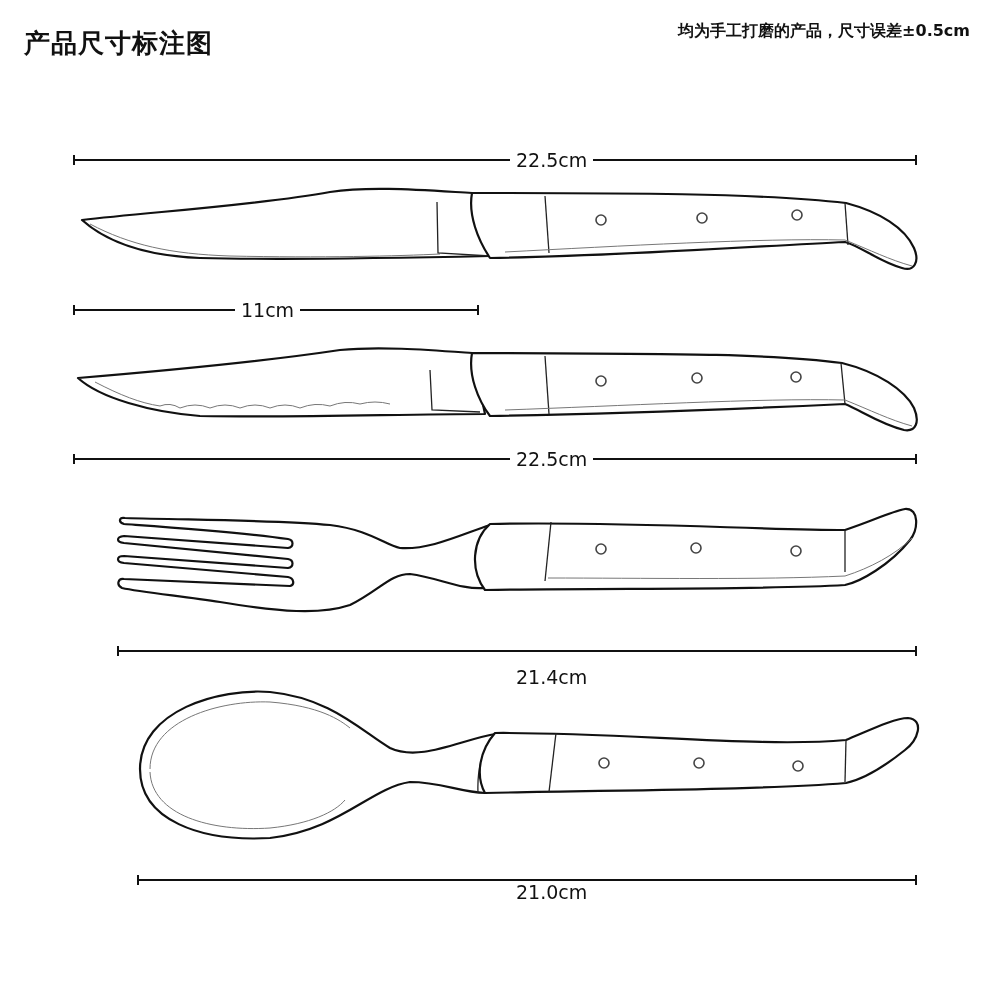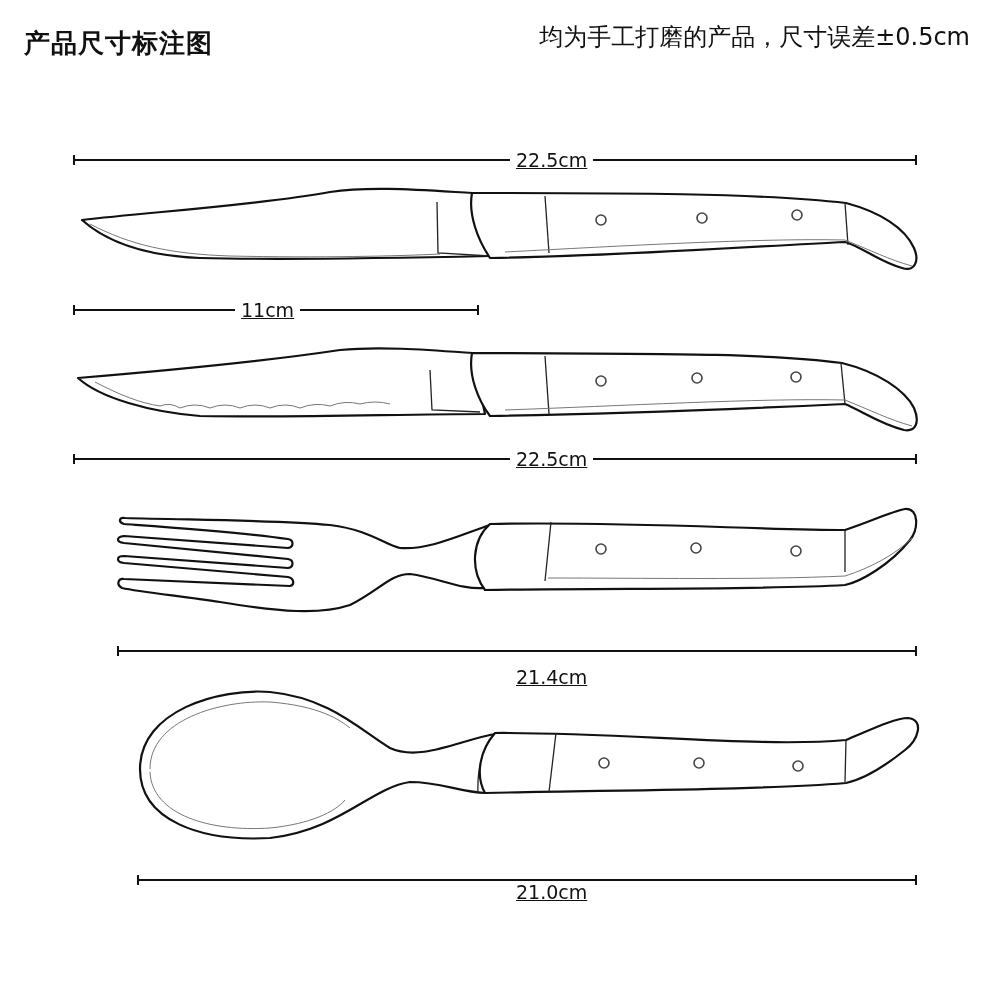--- a/index.html
+++ b/index.html
@@ -1,20 +1,20 @@
 <!DOCTYPE html>
 <html><head>
 <meta charset="utf-8">
 <style>
   html, body { margin: 0; padding: 0; background: #ffffff; }
   body { width: 1000px; height: 1000px; position: relative; overflow: hidden; font-family: "DejaVu Sans", sans-serif; color: #111; }
   .title { position: absolute; left: 24px; top: 26px; font-size: 26px; font-weight: bold; letter-spacing: 1px; color: #111; }
-  .note { position: absolute; right: 30px; top: 21px; font-size: 24px; color: #111; }
+  .note { position: absolute; right: 30px; top: 21px; font-size: 16px; color: #111; font-weight: bold; }
   svg.art { position: absolute; left: 0; top: 0; width: 1000px; height: 1000px; }
-  .dim-label { position: absolute; font-size: 19px; color: #111; background: #fff; padding: 0 6px; line-height: 22px; text-decoration: underline; }
+  .dim-label { position: absolute; font-size: 19px; color: #111; background: #fff; padding: 0 6px; line-height: 22px; }
   .stroke { fill: #fff; stroke: #111; stroke-width: 2.2; stroke-linejoin: round; stroke-linecap: round; }
   .thin { fill: none; stroke: #222; stroke-width: 1.3; }
   .hair { fill: none; stroke: #777; stroke-width: 1; }
   .rivet { fill: #fff; stroke: #444; stroke-width: 1.6; }
   .dimline { stroke: #111; stroke-width: 2; fill: none; }
 </style>
 </head>
 <body>
 
 <div class="title">产品尺寸标注图</div>

